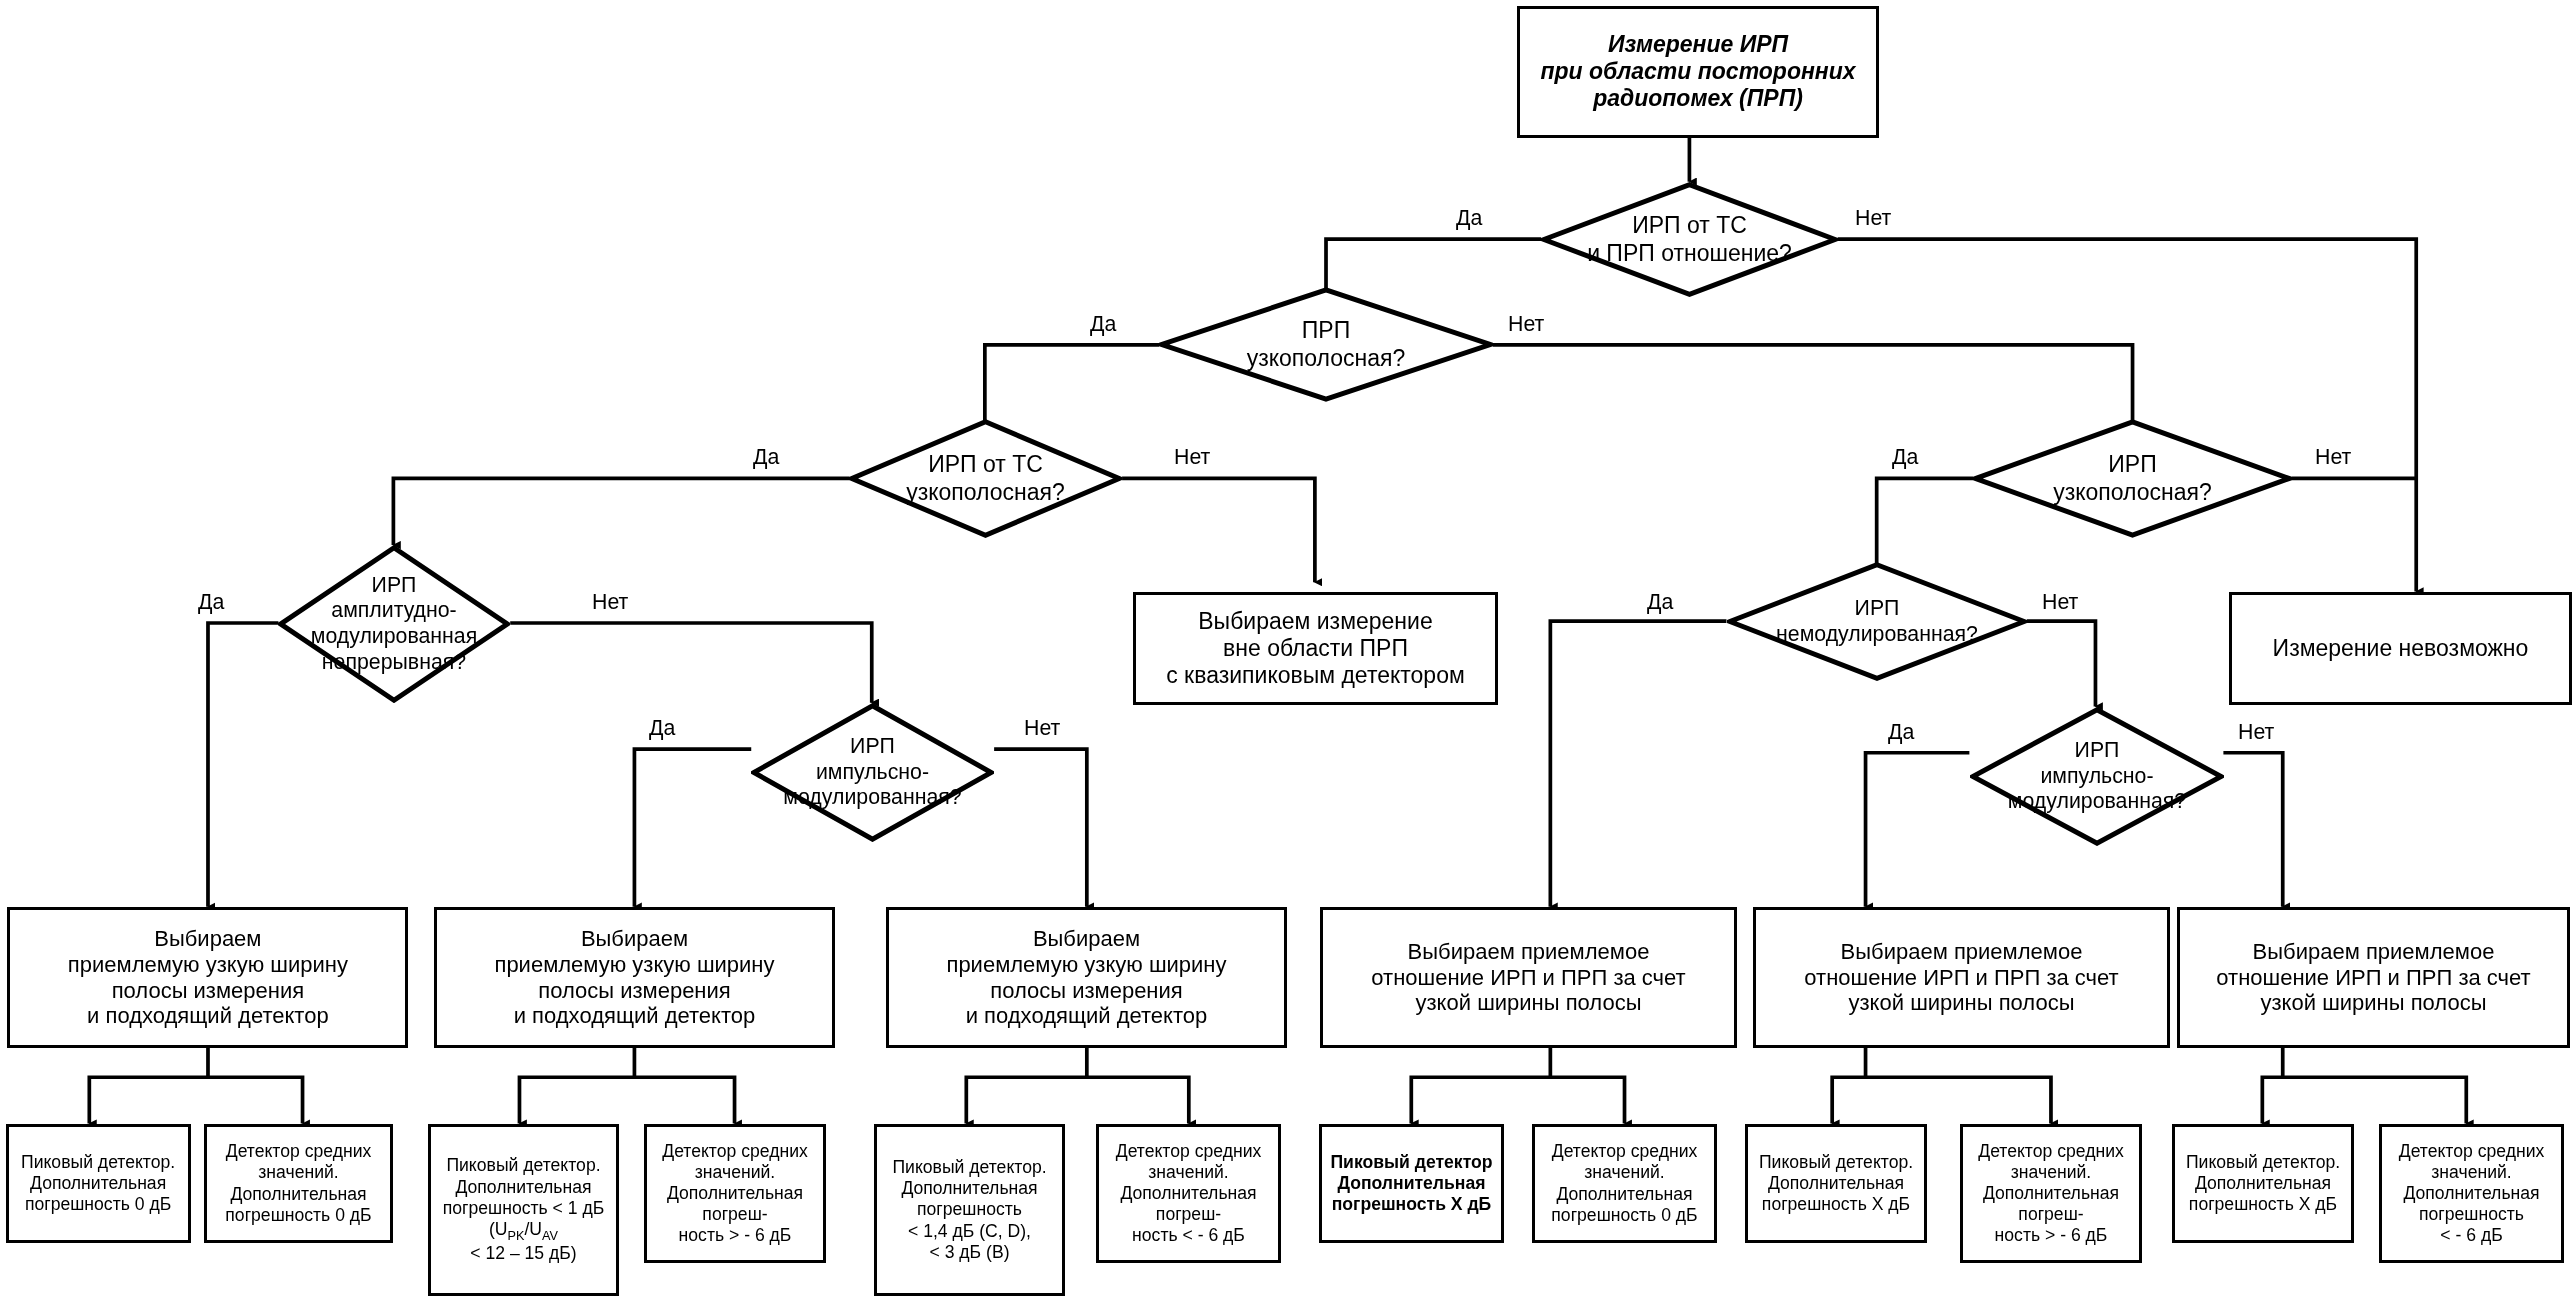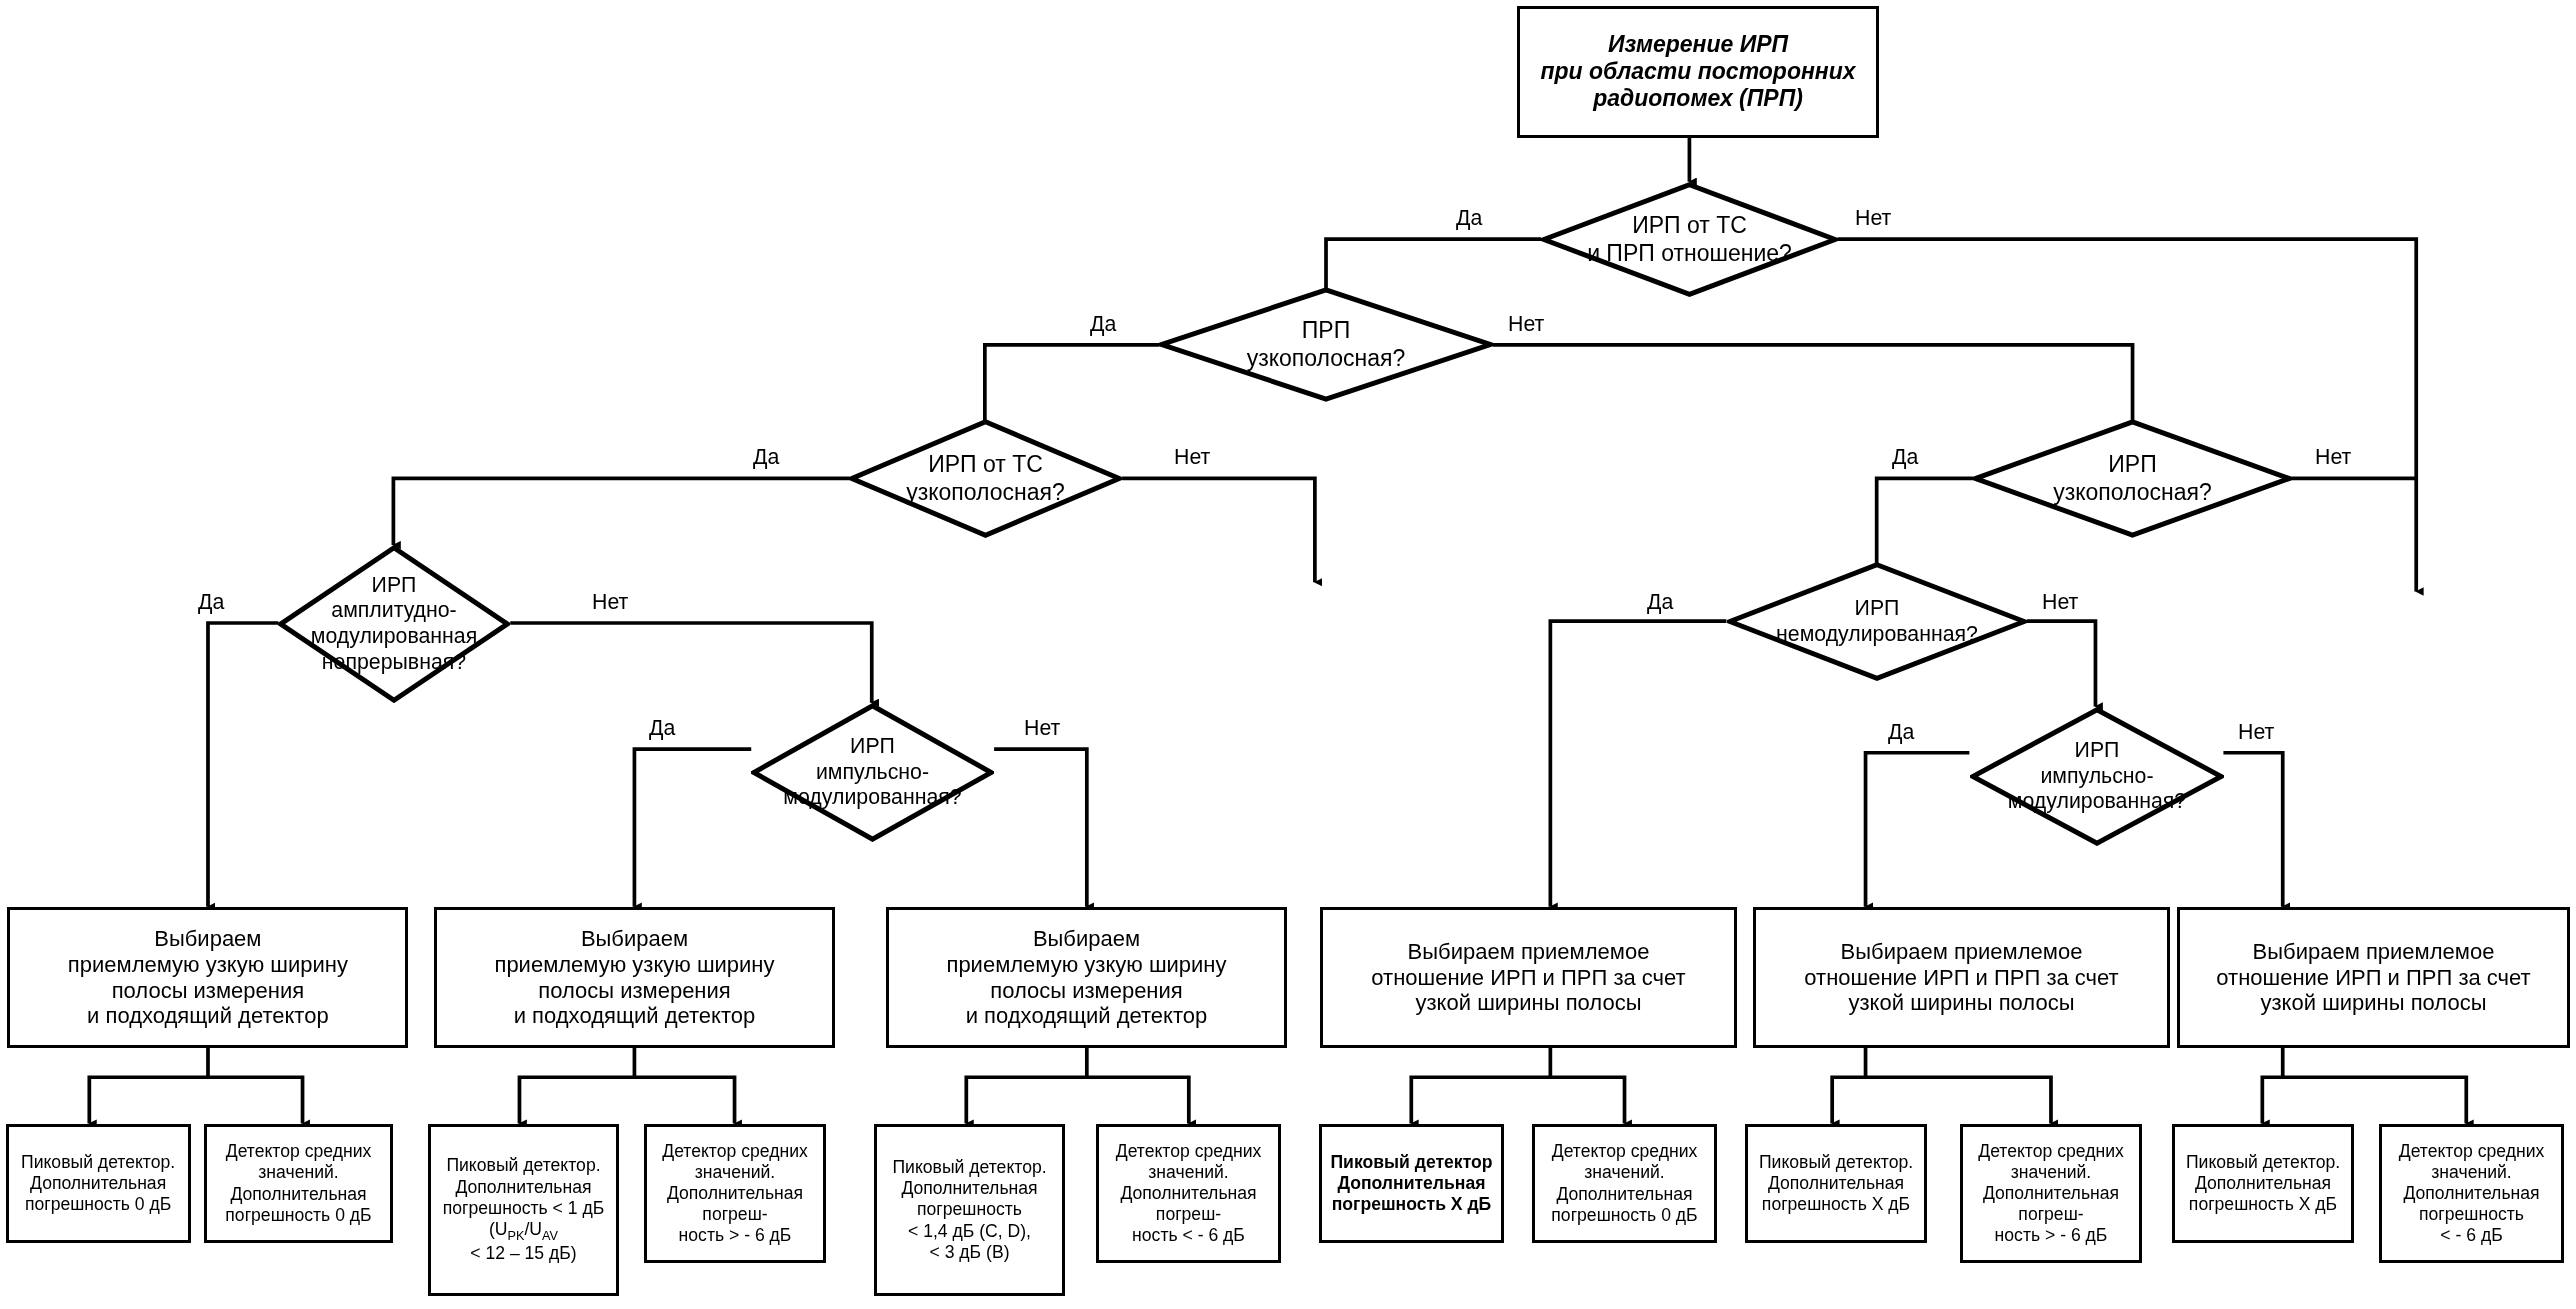--- a/index.html
+++ b/index.html
@@ -199,21 +199,33 @@
     </svg>
     <div class="dtxt" style="font-size:21.3px;">
         <div>
       <div>ИРП</div>
       <div>импульсно-</div>
       <div>модулированная?</div>
     </div>
       </div>
   </div>
 
-
+  <div class="node box proc" style="left:1133px;top:592px;width:365px;height:113px;">
+    <div class="txt">
+      <div>Выбираем измерение</div>
+      <div>вне области ПРП</div>
+      <div>с квазипиковым детектором</div>
+    </div>
+  </div>
+
+  <div class="node box proc" style="left:2229px;top:592px;width:343px;height:113px;">
+    <div class="txt">
+      <div>Измерение невозможно</div>
+    </div>
+  </div>
 
   <div class="node box proc-sm" style="left:7.4px;top:907px;width:401px;height:141px;">
     <div class="txt">
       <div>Выбираем</div>
       <div>приемлемую узкую ширину</div>
       <div>полосы измерения</div>
       <div>и подходящий детектор</div>
     </div>
   </div>
 

